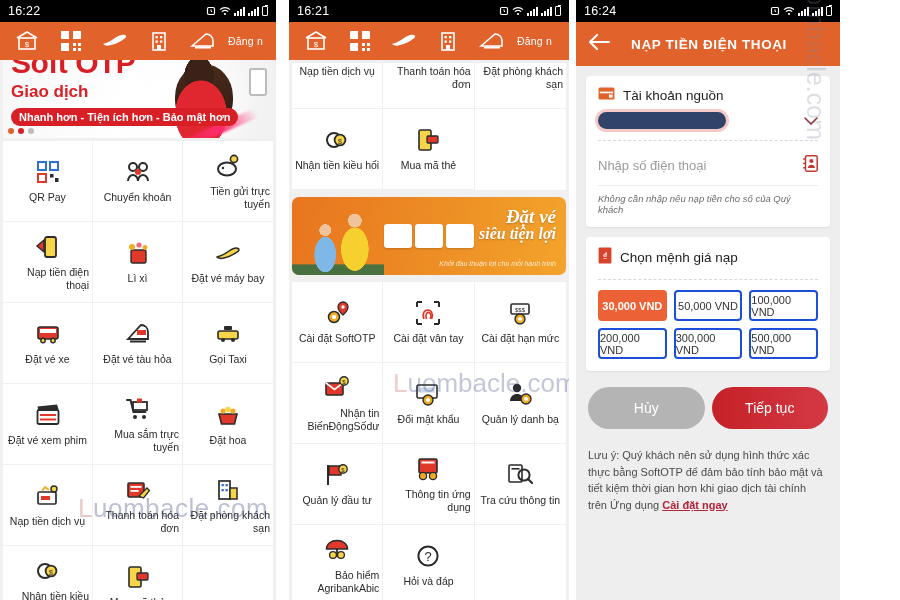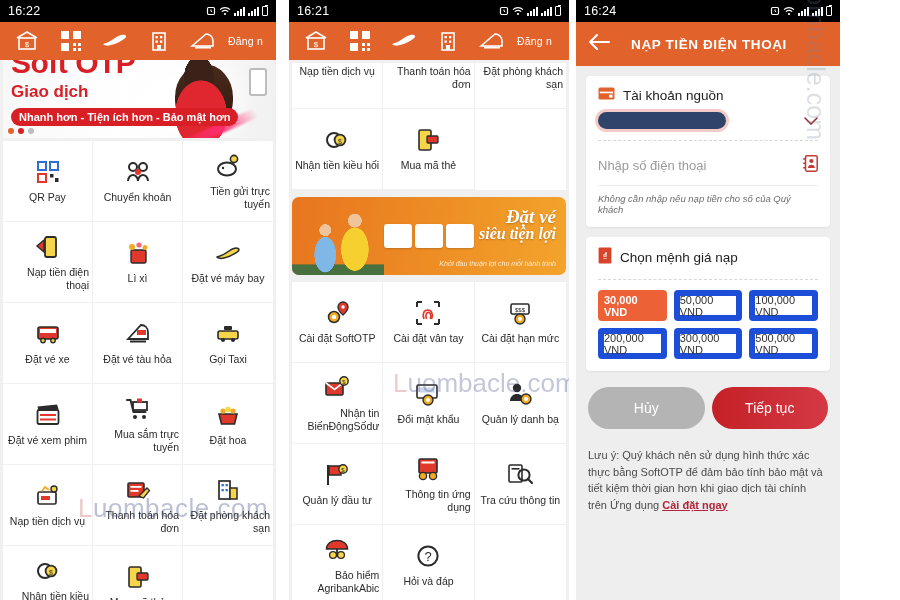--- a/index.html
+++ b/index.html
@@ -159,21 +159,21 @@
     box-shadow:0 0 0 3px rgba(216,70,60,.28);
   }
   .chev{color:#9a3030;font-size:13px;}
   .dashed{border-top:1px dashed #d8d8d8;margin:11px 0 0 0;}
   .phone-row{display:flex;align-items:center;justify-content:space-between;margin-top:14px;}
   .phone-row .ph{font-size:13px;color:#9a9a9a;}
   .thinline{border-top:1px solid #ececec;margin:9px 0 7px 0;}
   .hint{font-size:9.5px;color:#6d6d6d;font-style:italic;}
   .amounts{display:grid;grid-template-columns:repeat(3,1fr);gap:7px;margin-top:10px;}
   .amt{
-    border:6px solid #1d4ed8;border-radius:4px;height:31px;display:flex;
+    border:2px solid #1d4ed8;border-radius:4px;height:31px;display:flex;
     align-items:center;justify-content:center;font-size:11px;color:#333;background:#fff;
   }
   .amt.sel{background:#ec6236;border-color:#ec6236;color:#fff;font-weight:bold;}
   .actions{display:flex;gap:7px;margin:16px 12px 0 12px;}
   .btn{
     flex:1;height:42px;border-radius:21px;display:flex;align-items:center;justify-content:center;
     font-size:14px;color:#fff;
   }
   .btn.cancel{background:#b4b4b4;}
   .btn.next{background:linear-gradient(90deg,#c52027,#d43a44);}

